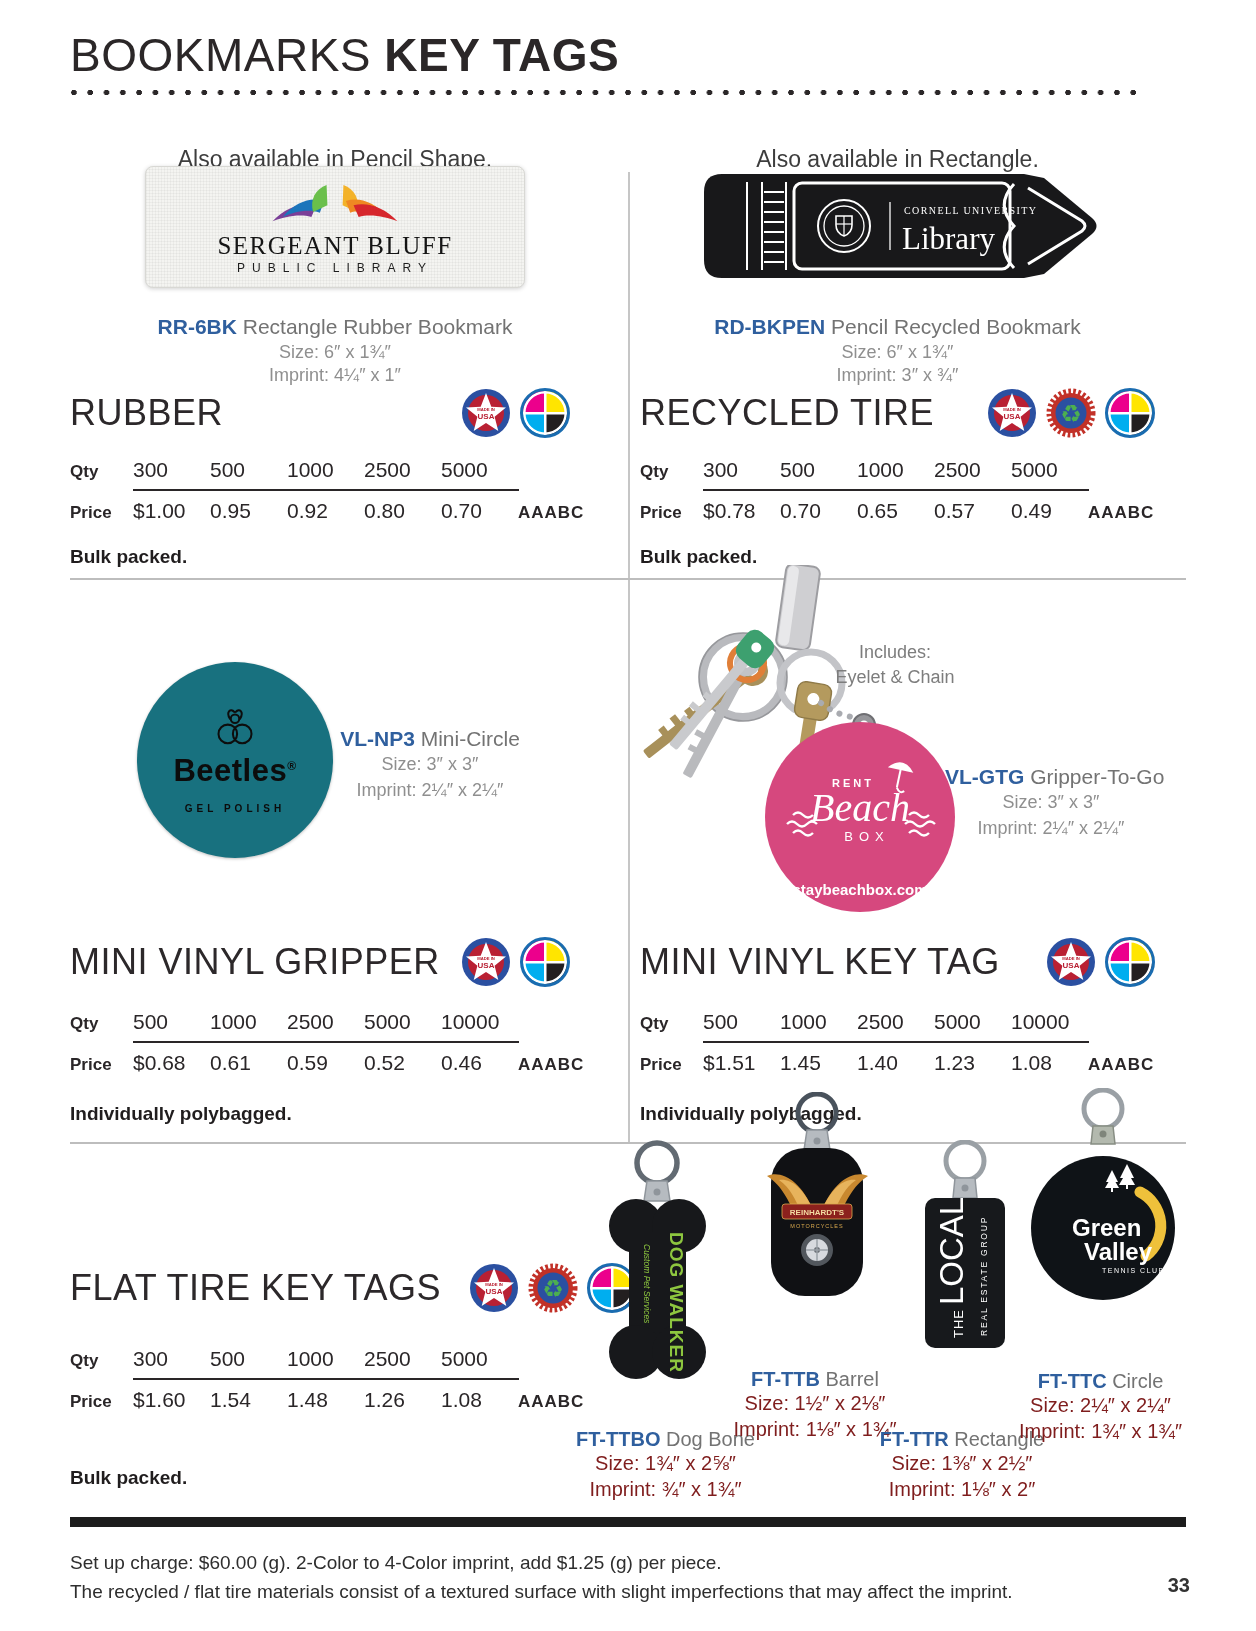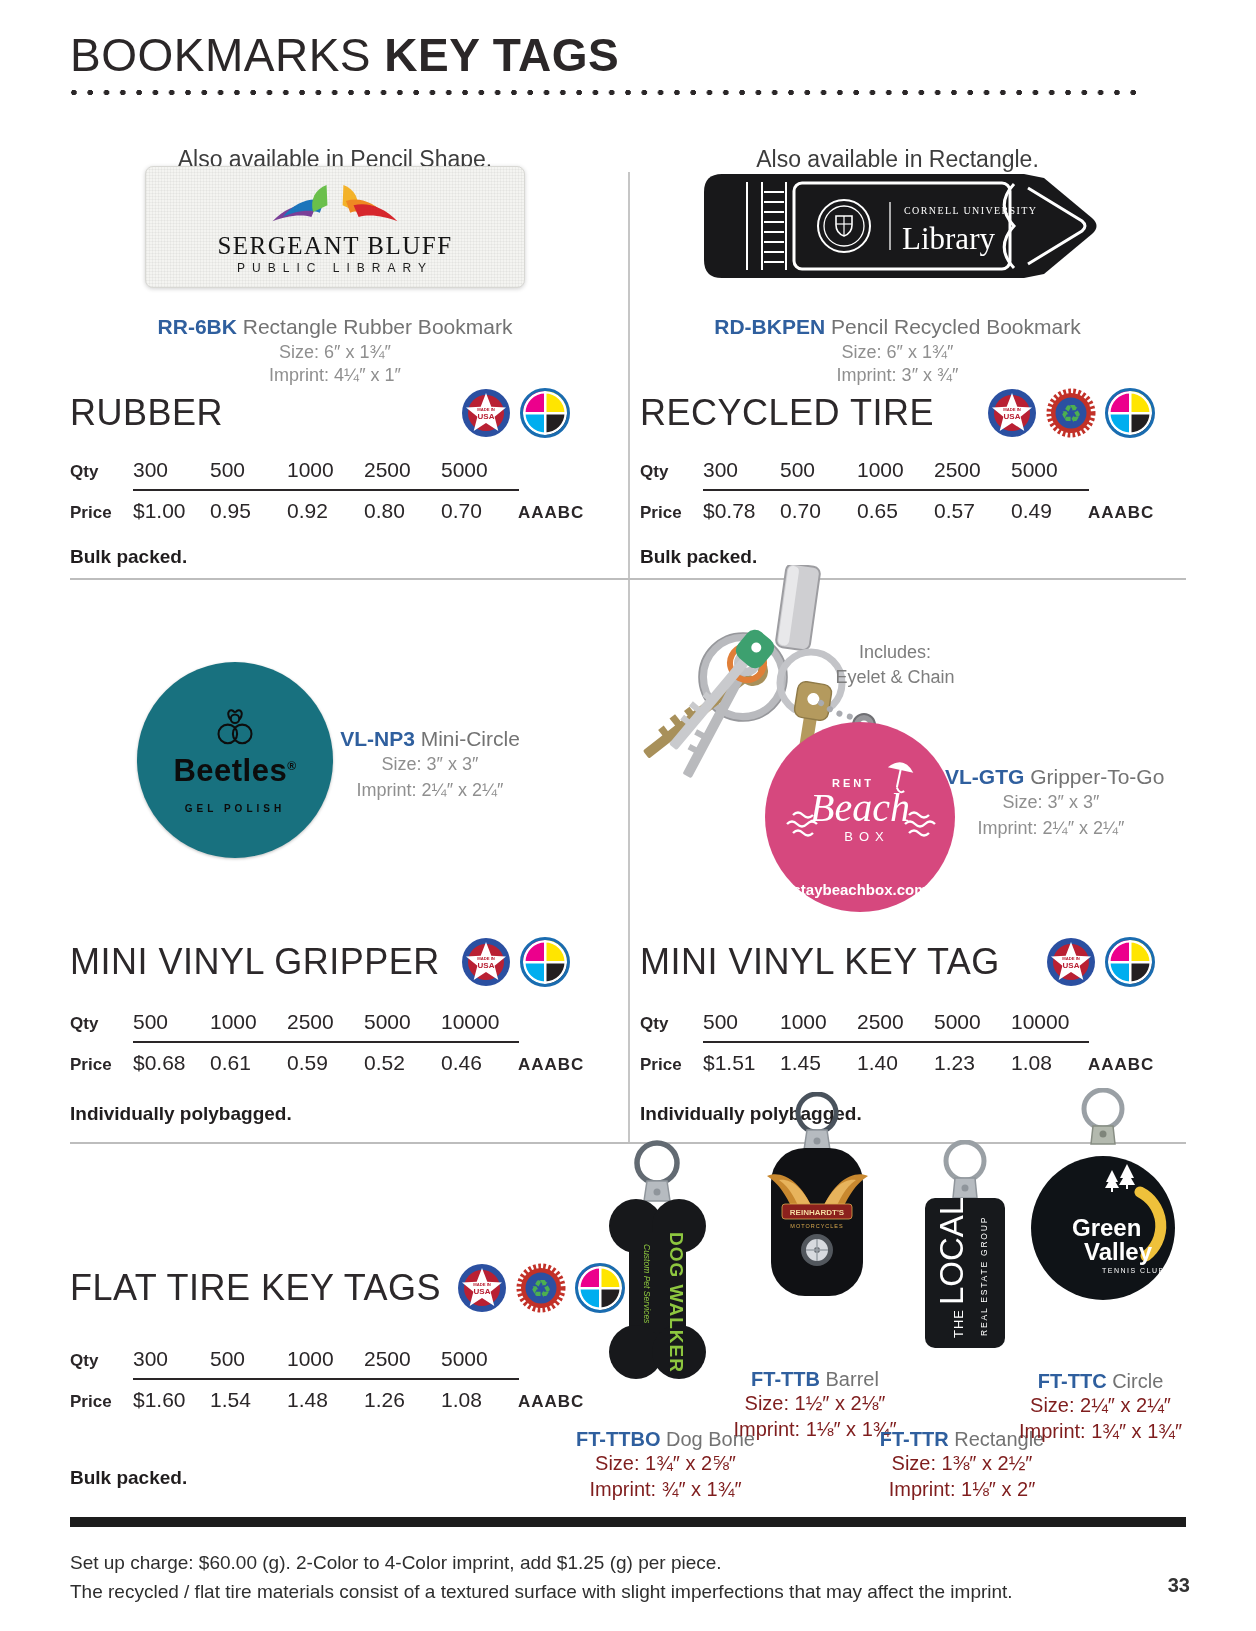--- a/index.html
+++ b/index.html
@@ -31,21 +31,21 @@
   .code{font-weight:700;color:#2f5f9e}
   .pname{color:#737373}
   .dim{position:absolute;left:0;right:0;text-align:center;font-size:18px;color:#8f8f8f}
   #sec-rubber .codeline,#sec-recycled .codeline{top:177px}
   #sec-rubber .size,#sec-recycled .size{top:204px}
   #sec-rubber .imprint,#sec-recycled .imprint{top:227px}
 
   .title-row{position:absolute;left:0;right:0;top:248px;height:54px;display:flex;align-items:center;justify-content:space-between}
   #sec-rubber .title-row,#sec-gripper .title-row{padding-right:30px}
   #sec-gripper .title-row,#sec-keytag .title-row{top:350px}
-  #sec-flattire .title-row{top:6px;justify-content:flex-start;gap:16px;padding-right:8px}
+  #sec-flattire .title-row{top:6px;justify-content:flex-start;gap:28px;padding-right:8px}
   .sec-title{font-size:36px;color:#2c282a;white-space:nowrap;letter-spacing:.5px}
   .icons{display:flex;gap:9px;align-items:center}
   .badge{width:50px;height:50px}
   .badge svg{width:100%;height:100%;display:block}
   .badge-cmyk{width:50px;height:50px;border-radius:50%;border:3.5px solid #1a6cb0;box-sizing:border-box;
     box-shadow:inset 0 0 0 2.5px #fff;
     background:linear-gradient(#fff,#fff) 50% 0/2.5px 100% no-repeat,
                linear-gradient(#fff,#fff) 0 50%/100% 2.5px no-repeat,
                conic-gradient(#ffe500 0 25%,#231f20 0 50%,#00aeef 0 75%,#ec008c 0)}
 

